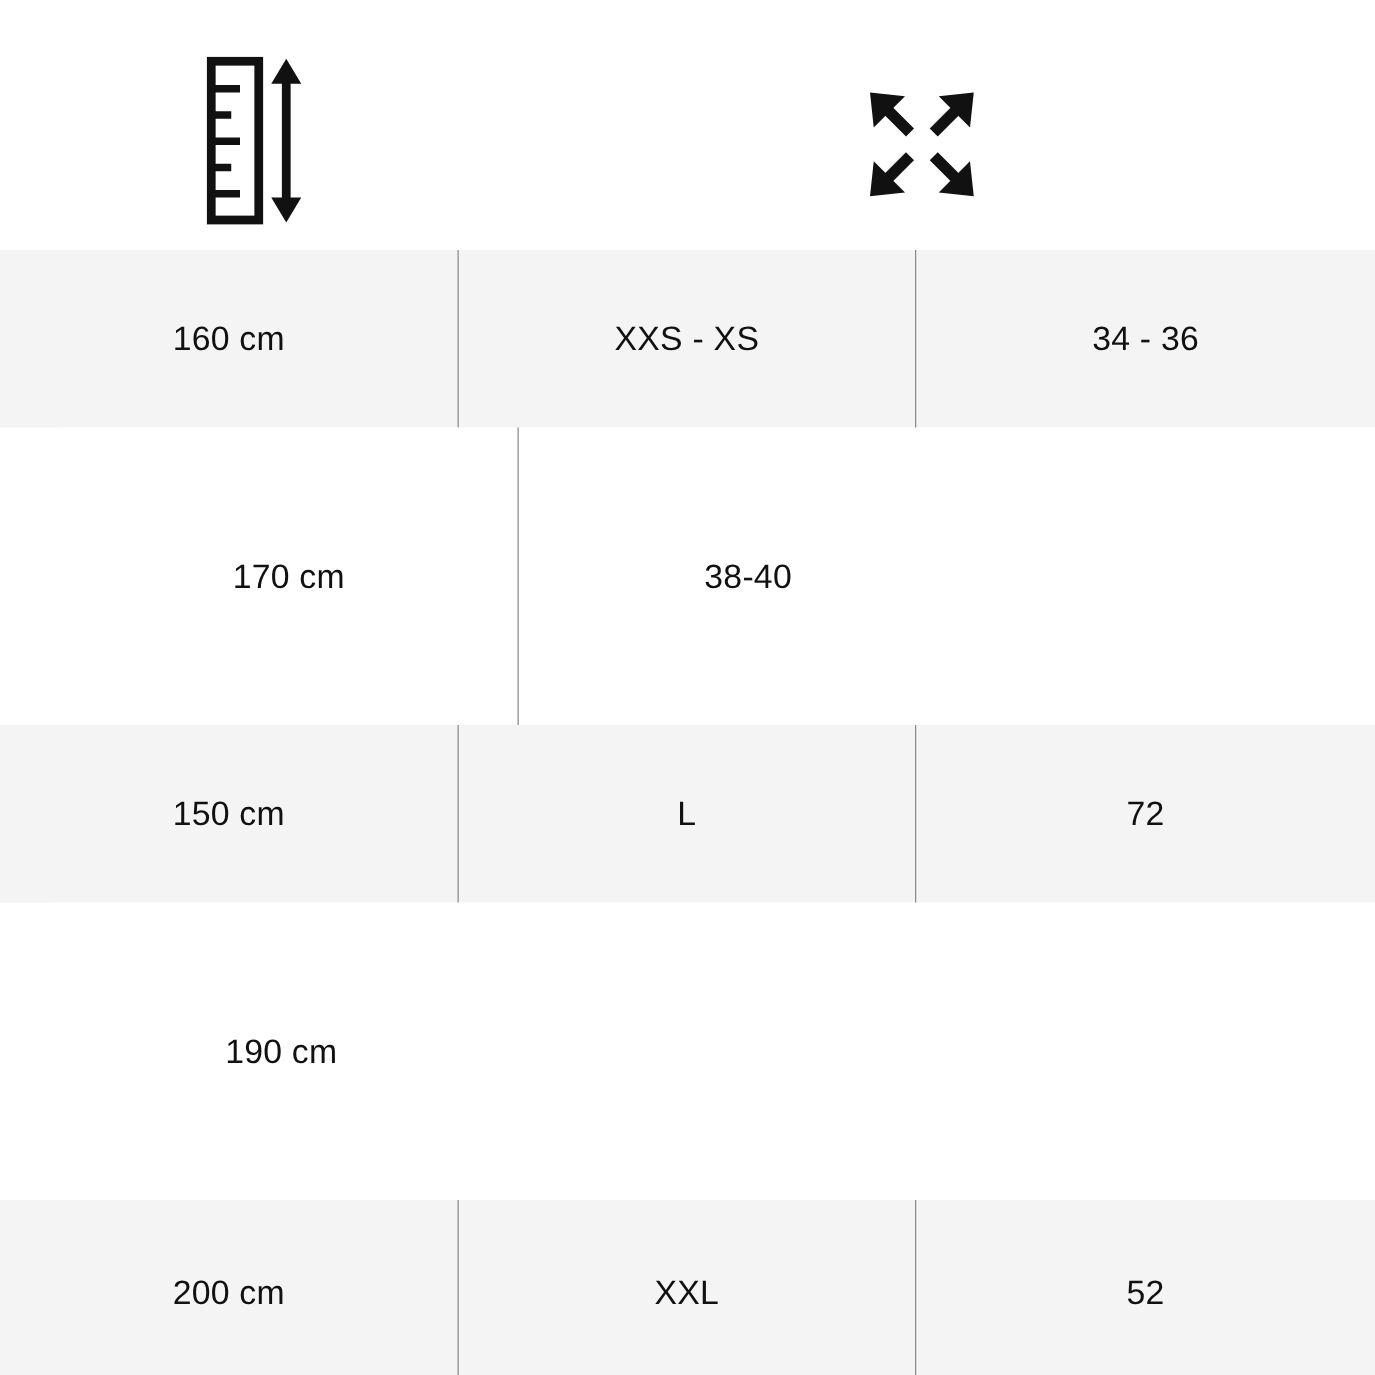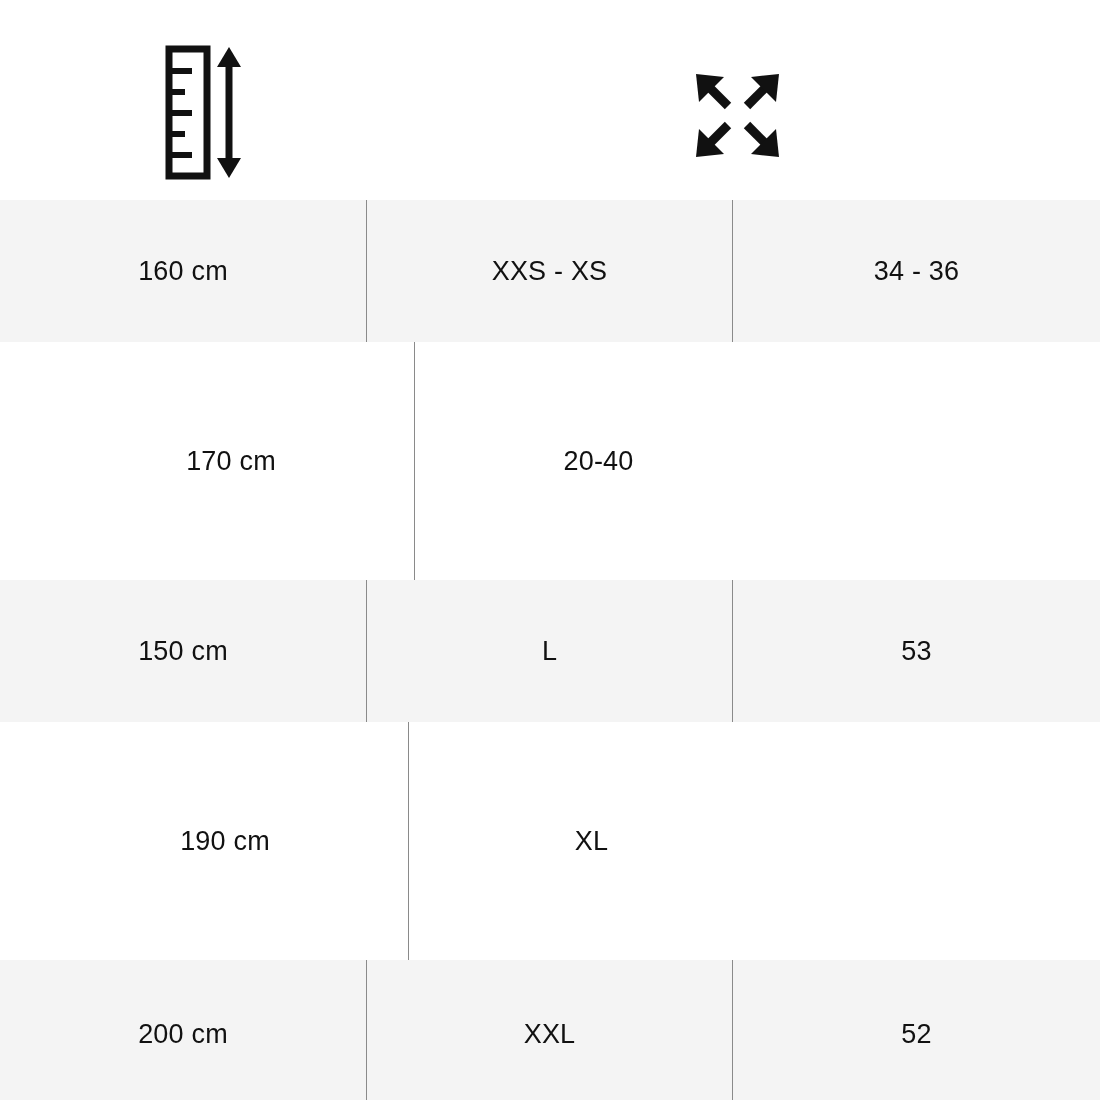--- a/index.html
+++ b/index.html
@@ -138,32 +138,31 @@
   <div class="table">
 
     <div class="row shaded r0">
       <div class="cell c0">160 cm</div>
       <div class="cell c1">XXS - XS</div>
       <div class="cell c2">34 - 36</div>
     </div>
 
     <div class="row plain r1">
       <div class="cell c0">170 cm</div>
-      <div class="cell c2">20-40</div>
+      <div class="cell c2">38-40</div>
     </div>
 
     <div class="row shaded r2">
       <div class="cell c0">150 cm</div>
       <div class="cell c1">L</div>
-      <div class="cell c2">53</div>
+      <div class="cell c2">72</div>
     </div>
 
     <div class="row plain r3">
       <div class="cell c0">190 cm</div>
-      <div class="cell c1">XL</div>
     </div>
 
     <div class="row shaded r4">
       <div class="cell c0">200 cm</div>
       <div class="cell c1">XXL</div>
       <div class="cell c2">52</div>
     </div>
 
   </div>
 </div>

